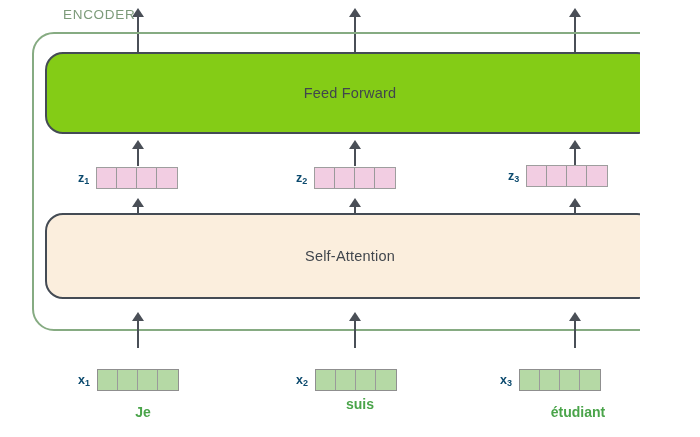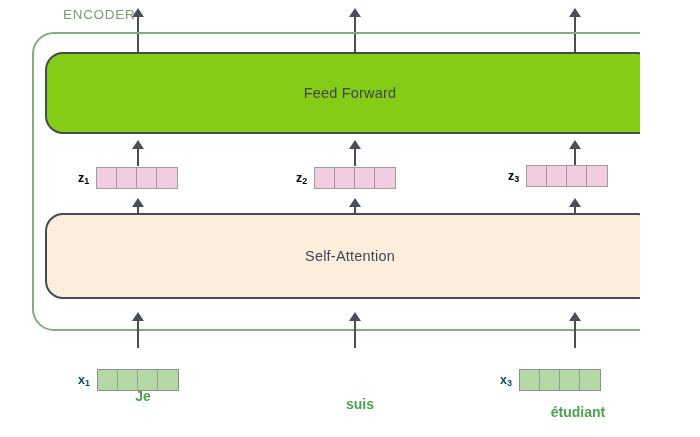--- a/index.html
+++ b/index.html
@@ -101,21 +101,21 @@
     width: 20px;
     height: 20px;
     box-sizing: border-box;
     border-right: 1px solid #9a9a9a;
   }
   .vec-cells .cell:last-child {
     border-right: none;
   }
 
   
-  .z-tag { color: #000000; }
+  .z-tag { color: #0c4a6e; }
   .z-cells .cell { background: #f2cde2; }
   .z-cells { border-color: #9e9e9e; }
 
   
   .x-tag { color: #0c4a6e; }
   .x-cells .cell { background: #b5d9a5; }
   .x-cells { border-color: #8f8f8f; }
 
   
   .word-label {
@@ -252,28 +252,37 @@
   <div class="vec-group" style="left:78px; top:369px;">
     <span class="vec-tag x-tag">x<sub>1</sub></span>
     <span class="vec-cells x-cells">
       <span class="cell"></span>
       <span class="cell"></span>
       <span class="cell"></span>
       <span class="cell"></span>
     </span>
   </div>
 
+  <div class="vec-group" style="left:296px; top:369px;">
+    <span class="vec-tag x-tag">x<sub>2</sub></span>
+    <span class="vec-cells x-cells">
+      <span class="cell"></span>
+      <span class="cell"></span>
+      <span class="cell"></span>
+      <span class="cell"></span>
+    </span>
+  </div>
 
   <div class="vec-group" style="left:500px; top:369px;">
     <span class="vec-tag x-tag">x<sub>3</sub></span>
     <span class="vec-cells x-cells">
       <span class="cell"></span>
       <span class="cell"></span>
       <span class="cell"></span>
       <span class="cell"></span>
     </span>
   </div>
 
-  <div class="word-label" style="left:98px; top:388px; width:90px;">Je</div>
+  <div class="word-label" style="left:98px; top:404px; width:90px;">Je</div>
   <div class="word-label" style="left:315px; top:396px; width:90px;">suis</div>
   <div class="word-label" style="left:528px; top:404px; width:100px;">étudiant</div>
 
 </div>
 
 </body></html>

